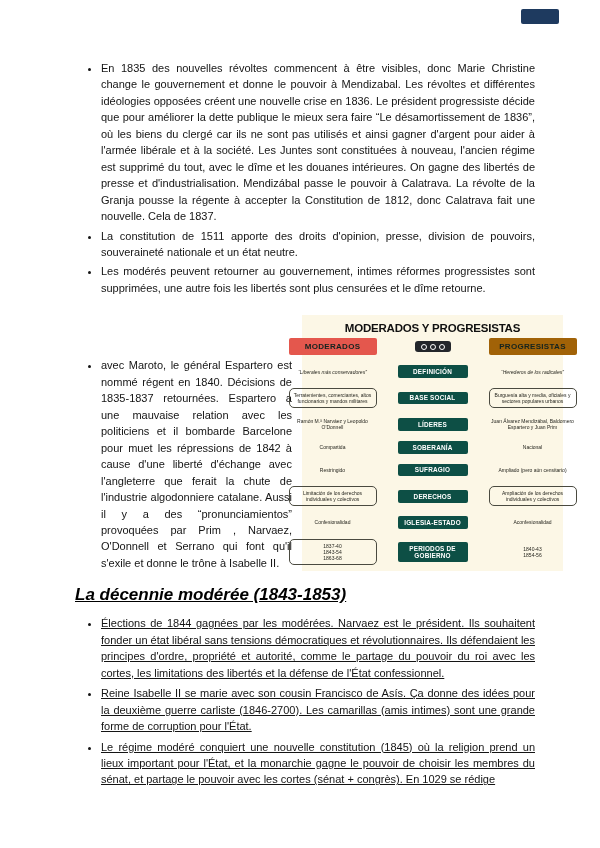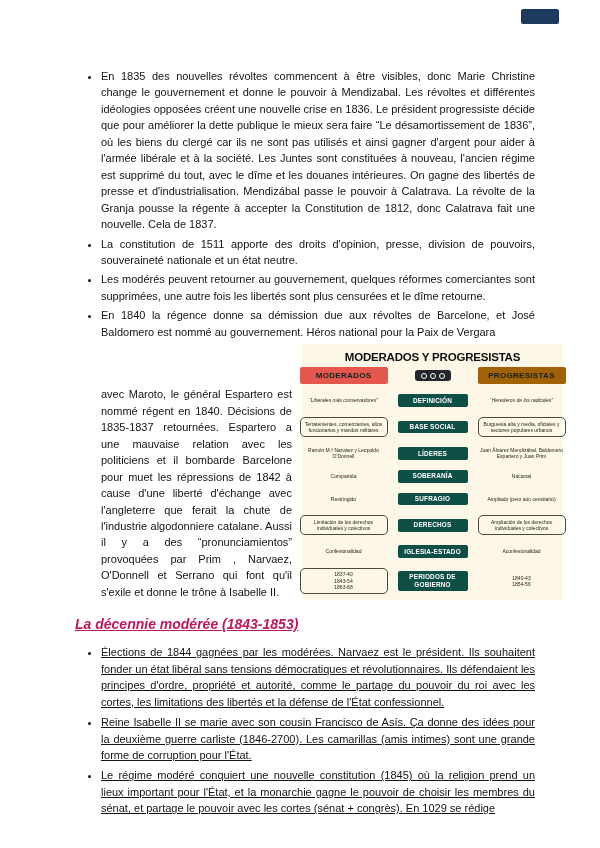--- a/index.html
+++ b/index.html
@@ -6,38 +6,38 @@
   body{
     width:600px;height:848px;position:relative;overflow:hidden;
     background:#ffffff;color:#141414;
     font-family:"Liberation Sans", sans-serif;
     font-size:11px;line-height:16.45px;
   }
   .top-marker{
     position:absolute;top:9px;right:41px;width:38px;height:15px;
     background:#1e3a5f;border-radius:2px;
   }
-  .content{position:absolute;left:75px;top:68px;width:460px;}
+  .content{position:absolute;left:75px;top:60px;width:460px;}
   ul.doc-list{margin:0;padding-left:26px;}
   ul.doc-list li{text-align:justify;margin:0 0 3px 0;}
   .wrap-row{display:flex;gap:10px;margin-top:0;margin-right:-28px;align-items:flex-end;}
   .narrow-col{width:195px;text-align:justify;}
   
   .info{
     width:261px;height:256px;flex-shrink:0;box-sizing:border-box;
     background:#fcf7e6;padding:5px 6px 6px 6px;
-    display:flex;flex-direction:column;margin-top:4px;
+    display:flex;flex-direction:column;margin-top:16px;
   }
   .info-title{
     text-align:center;font-weight:bold;font-size:11.5px;line-height:13px;
     letter-spacing:-0.2px;color:#101010;margin:2px 0 3px 0;
   }
   .info-grid{
     flex:1;display:grid;grid-template-columns:88px 70px 88px;
-    column-gap:10px;justify-content:center;
+    column-gap:21px;justify-content:center;
     align-content:space-between;align-items:center;
   }
   .hdr{
     font-weight:bold;font-size:8px;line-height:9px;text-align:center;
     color:#13231f;padding:4px 0;border-radius:2px;letter-spacing:0.3px;
   }
   .hdr-red{background:#e4574d;}
   .hdr-green{background:#a16207;}
   .cc-badge{
     width:36px;height:11px;background:#23262b;border-radius:3px;
@@ -51,38 +51,37 @@
   }
   .cell{
     font-size:5px;line-height:6.4px;text-align:center;color:#26261f;
     white-space:pre-line;
   }
   .cell.boxed{border:1px solid #4a4a40;border-radius:5px;padding:2.5px 3px;}
   .cell.quoted{font-style:italic;}
   
   .section-heading{
     font-weight:bold;font-style:italic;text-decoration:underline;
-    font-size:14px;line-height:16px;color:#be185d;
+    font-size:17px;line-height:16px;color:#000000;
     margin:16px 0 12px 0;
   }
   ul.doc-list.bottom li{margin-bottom:4px;text-decoration:underline;}
 </style>
 </head>
 <body>
 
 <div class="top-marker"></div>
 
 <div class="content">
 
   <ul class="doc-list">
     <li>En 1835 des nouvelles révoltes commencent à être visibles, donc Marie Christine change le gouvernement et donne le pouvoir à Mendizabal. Les révoltes et différentes idéologies opposées créent une nouvelle crise en 1836. Le président progressiste décide que pour améliorer la dette publique le mieux sera faire “Le désamortissement de 1836”, où les biens du clergé car ils ne sont pas utilisés et ainsi gagner d'argent pour aider à l'armée libérale et à la société. Les Juntes sont constituées à nouveau, l'ancien régime est supprimé du tout, avec le dîme et les douanes intérieures. On gagne des libertés de presse et d'industrialisation. Mendizábal passe le pouvoir à Calatrava. La révolte de la Granja pousse la régente à accepter la Constitution de 1812, donc Calatrava fait une nouvelle. Cela de 1837.</li>
     <li>La constitution de 1511 apporte des droits d'opinion, presse, division de pouvoirs, souveraineté nationale et un état neutre.</li>
-    <li>Les modérés peuvent retourner au gouvernement, quelques réformes comerciantes sont supprimées, une autre fois les libertés sont plus censurées et le dîme retourne.</li>
+    <li>Les modérés peuvent retourner au gouvernement, intimes réformes progressistes sont supprimées, une autre fois les libertés sont plus censurées et le dîme retourne.</li>
     <li>
-      <span>En 1840 la régence donne sa démission due aux révoltes de Barcelone, et José Baldomero est nommé au gouvernement. Héros national pour la Paix de Vergara</span>
       <div class="wrap-row">
         <div class="narrow-col">avec Maroto, le général Espartero est nommé régent en 1840. Décisions de 1835-1837 retournées. Espartero a une mauvaise relation avec les politiciens et il bombarde Barcelone pour muet les répressions de 1842 à cause d'une liberté d'échange avec l'angleterre que ferait la chute de l'industrie algodonniere catalane. Aussi il y a des “pronunciamientos” provoquées par Prim , Narvaez, O'Donnell et Serrano qui font qu'il s'exile et donne le trône à Isabelle II.</div>
 
         <div class="info">
           <div class="info-title">MODERADOS Y PROGRESISTAS</div>
           <div class="info-grid">
 
             <div class="hdr hdr-red">MODERADOS</div>
             <div>
               <div class="cc-badge">

